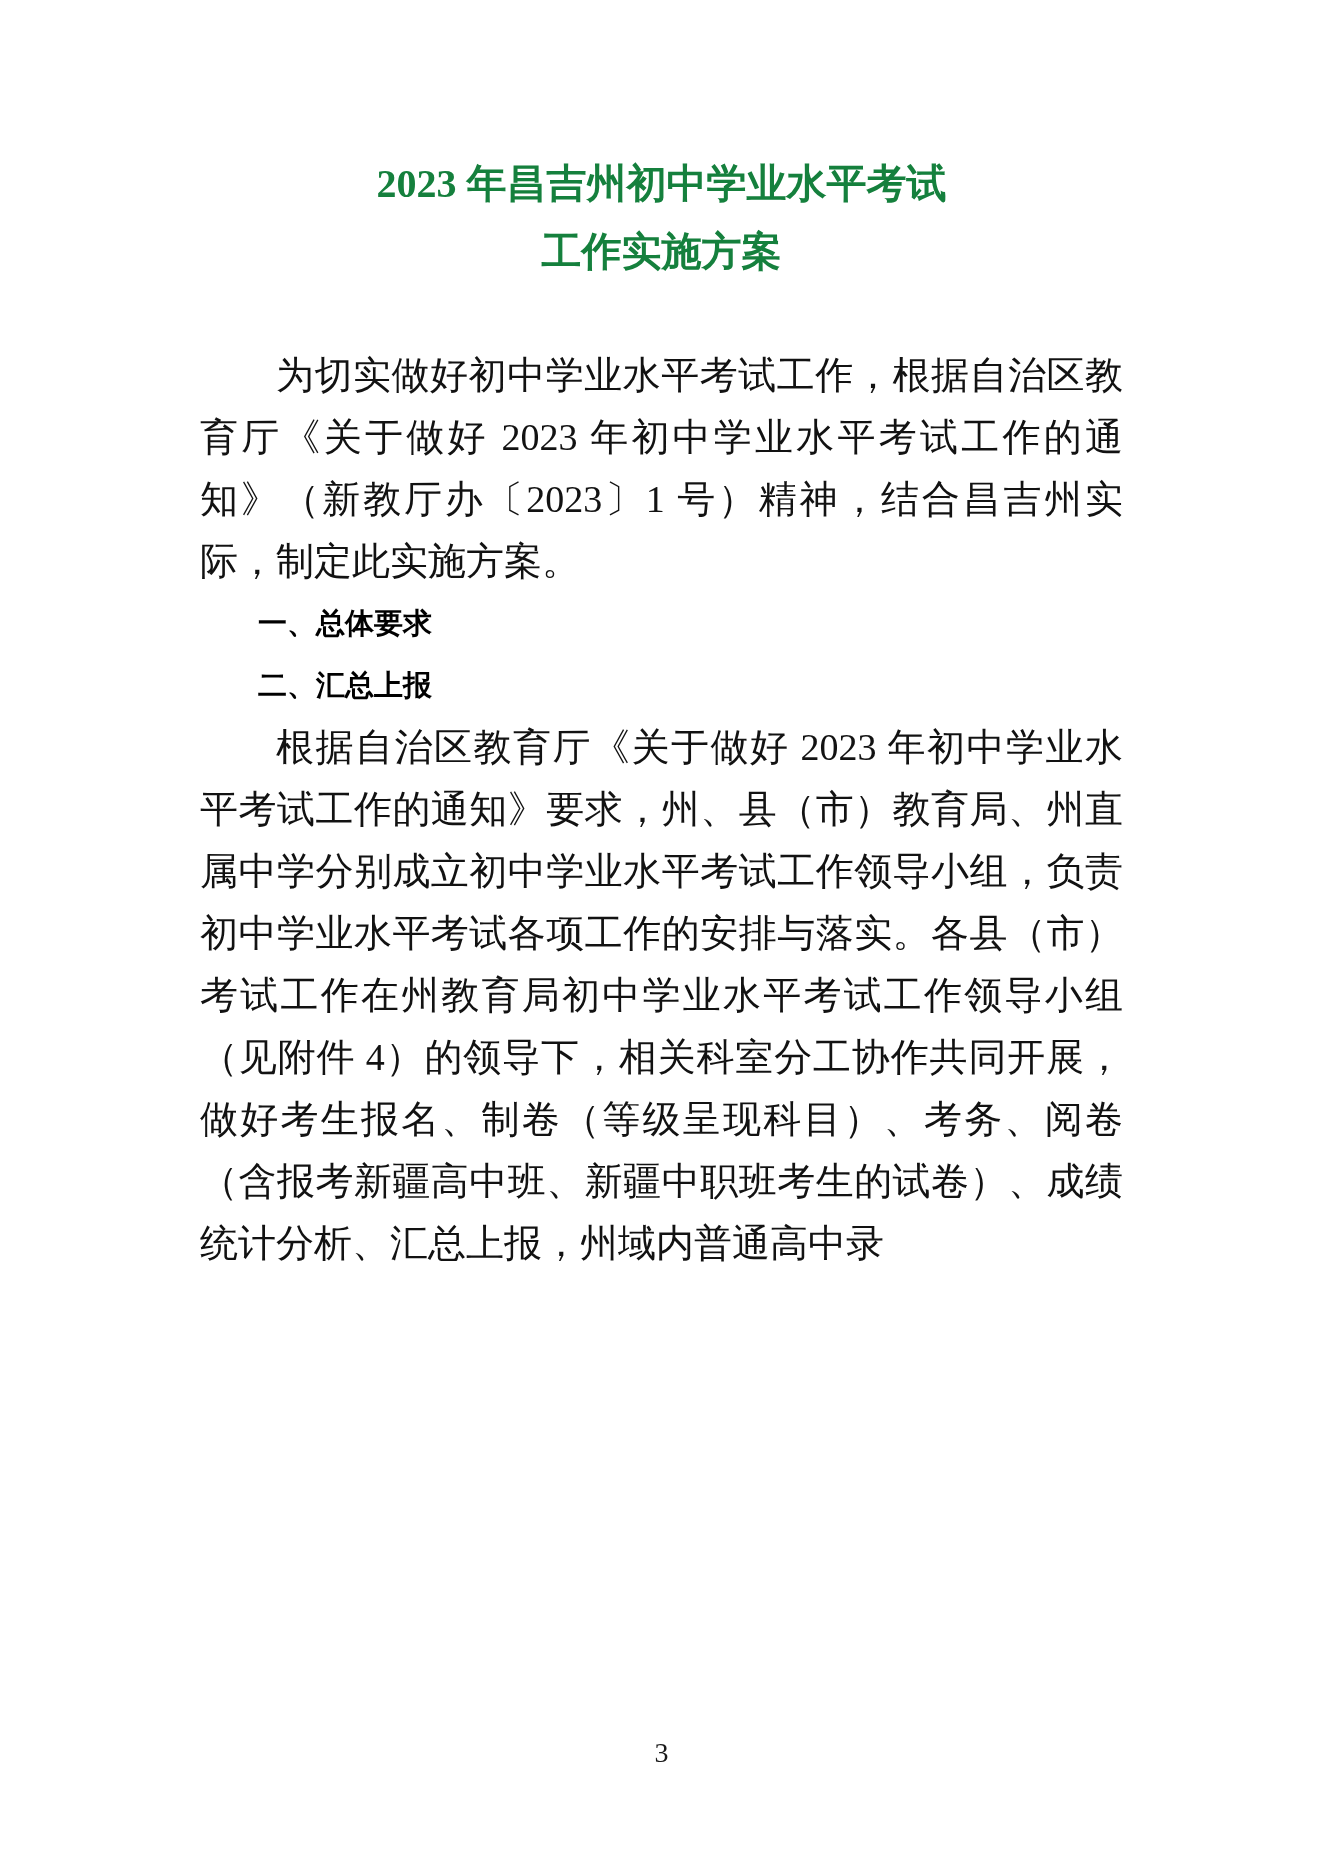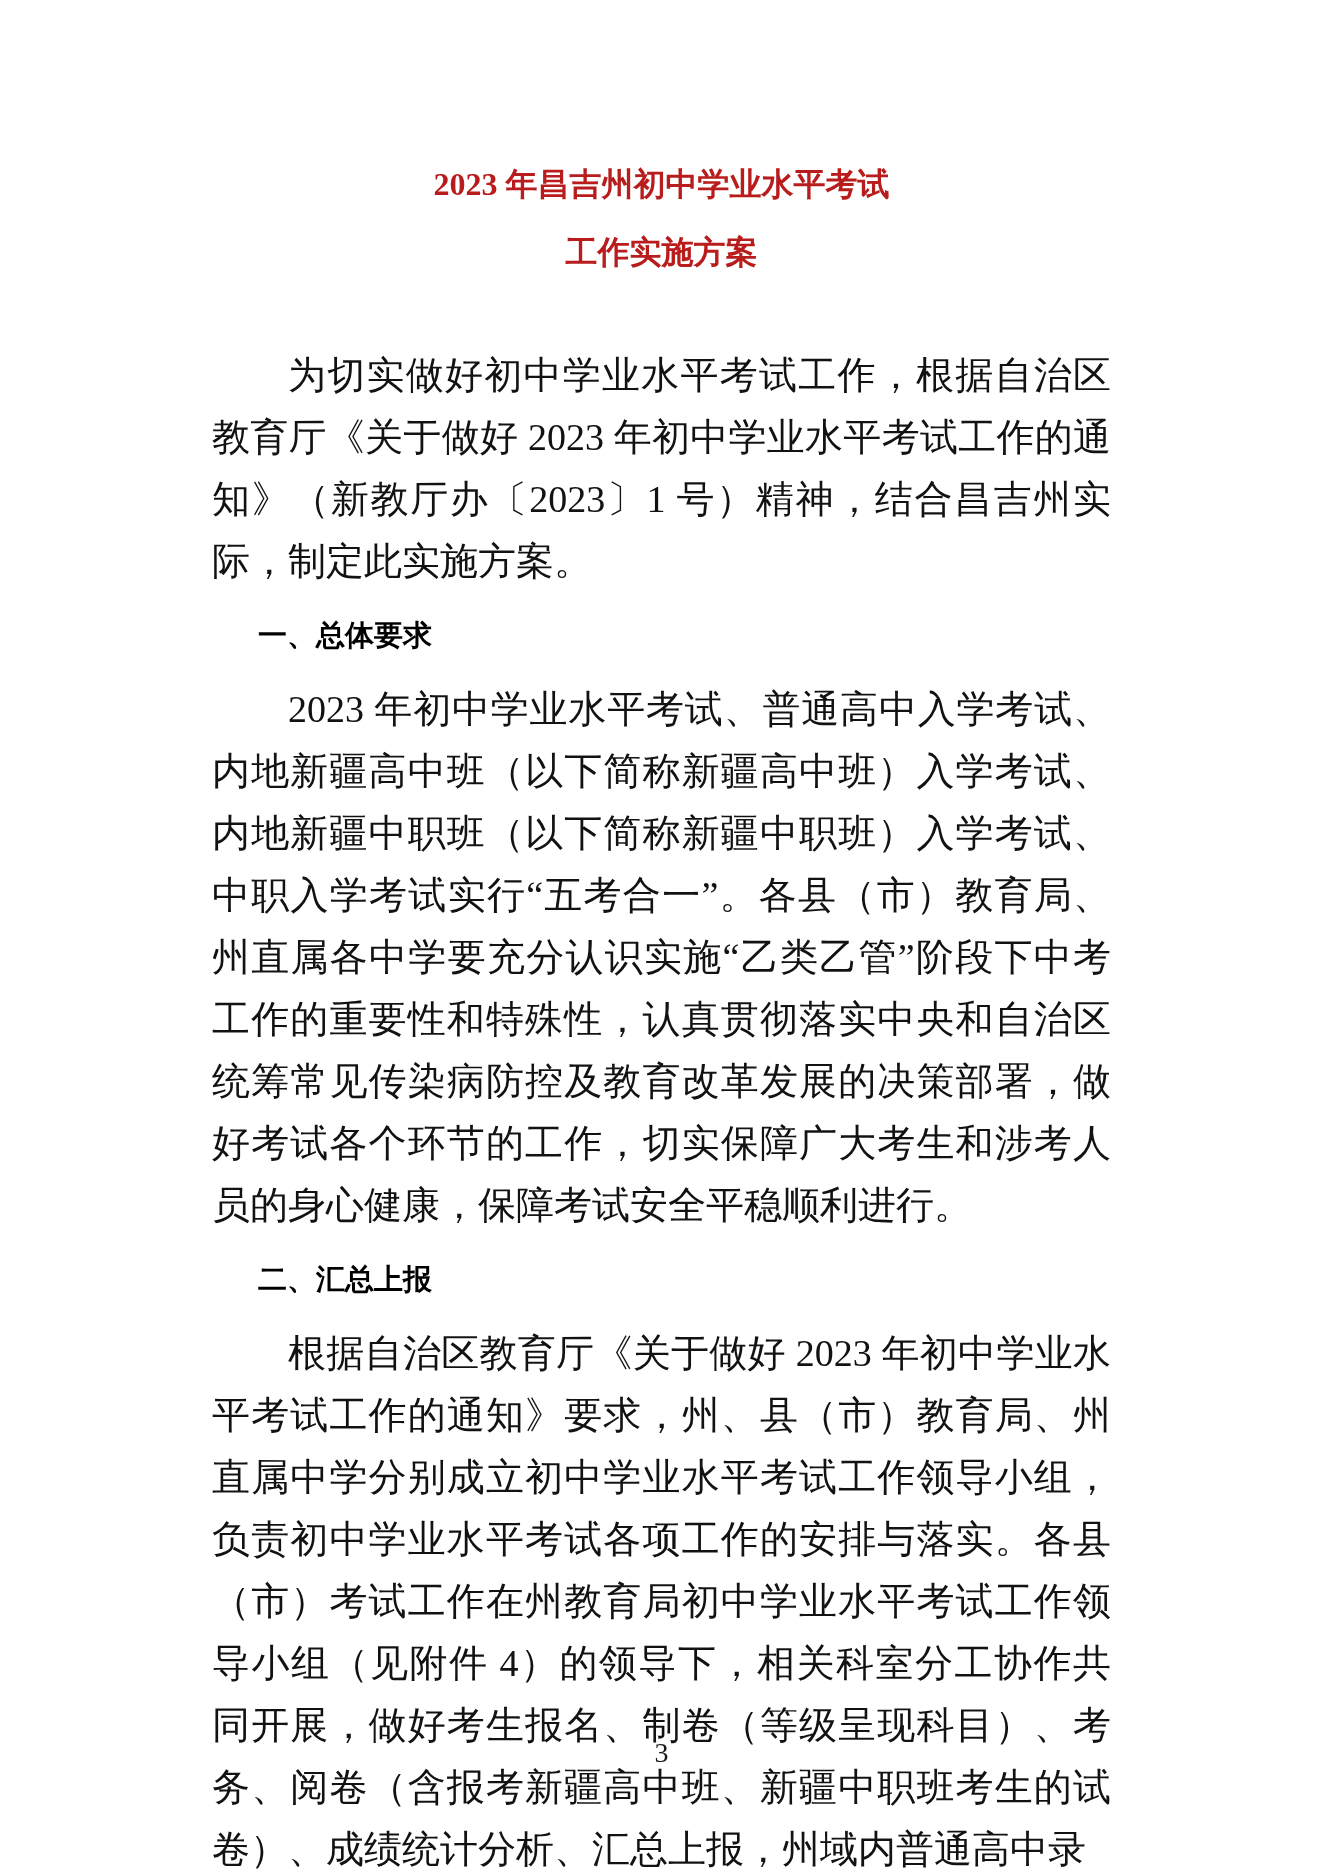--- a/index.html
+++ b/index.html
@@ -13,39 +13,39 @@
     height: 1871px;
     margin: 0 auto;
     background: #ffffff;
     color: #121212;
     font-family: "Liberation Serif", serif;
     overflow: hidden;
   }
   .title-block {
     padding-top: 150px;
     text-align: center;
-    color: #b91c1c;
+    color: #15803d;
     font-family: "Liberation Serif", serif;
     font-weight: 700;
-    font-size: 32px;
+    font-size: 40px;
     line-height: 68px;
   }
   .title-line {
     display: block;
   }
   .body-block {
     margin: 58px 200px 0 200px;
     width: 923px;
     font-size: 38px;
     line-height: 62px;
     text-align: justify;
     text-justify: inter-ideograph;
   }
   .para {
-    margin: 12px;
+    margin: 0;
     padding: 0;
     text-indent: 2em;
     font-family: "Liberation Serif", serif;
     font-weight: 400;
   }
   .section-heading {
     margin: 0;
     padding: 0;
     text-indent: 2em;
     font-family: "Liberation Sans", sans-serif;
@@ -72,20 +72,19 @@
 <div class="page">
 
   <div class="title-block">
     <span class="title-line">2023 年昌吉州初中学业水平考试</span>
     <span class="title-line">工作实施方案</span>
   </div>
 
   <div class="body-block">
     <p class="para">为切实做好初中学业水平考试工作，根据自治区教育厅《关于做好 2023 年初中学业水平考试工作的通知》（新教厅办〔2023〕1 号）精神，结合昌吉州实际，制定此实施方案。</p>
     <h2 class="section-heading">一、总体要求</h2>
-    <p class="para">2023 年初中学业水平考试、普通高中入学考试、内地新疆高中班（以下简称新疆高中班）入学考试、内地新疆中职班（以下简称新疆中职班）入学考试、中职入学考试实行“五考合一”。各县（市）教育局、州直属各中学要充分认识实施“乙类乙管”阶段下中考工作的重要性和特殊性，认真贯彻落实中央和自治区统筹常见传染病防控及教育改革发展的决策部署，做好考试各个环节的工作，切实保障广大考生和涉考人员的身心健康，保障考试安全平稳顺利进行。</p>
     <h2 class="section-heading">二、汇总上报</h2>
     <p class="para">根据自治区教育厅《关于做好 2023 年初中学业水平考试工作的通知》要求，州、县（市）教育局、州直属中学分别成立初中学业水平考试工作领导小组，负责初中学业水平考试各项工作的安排与落实。各县（市）考试工作在州教育局初中学业水平考试工作领导小组（见附件 4）的领导下，相关科室分工协作共同开展，做好考生报名、制卷（等级呈现科目）、考务、阅卷（含报考新疆高中班、新疆中职班考生的试卷）、成绩统计分析、汇总上报，州域内普通高中录</p>
   </div>
 
   <div class="page-number">3</div>
 
 </div>
 
 </body></html>

